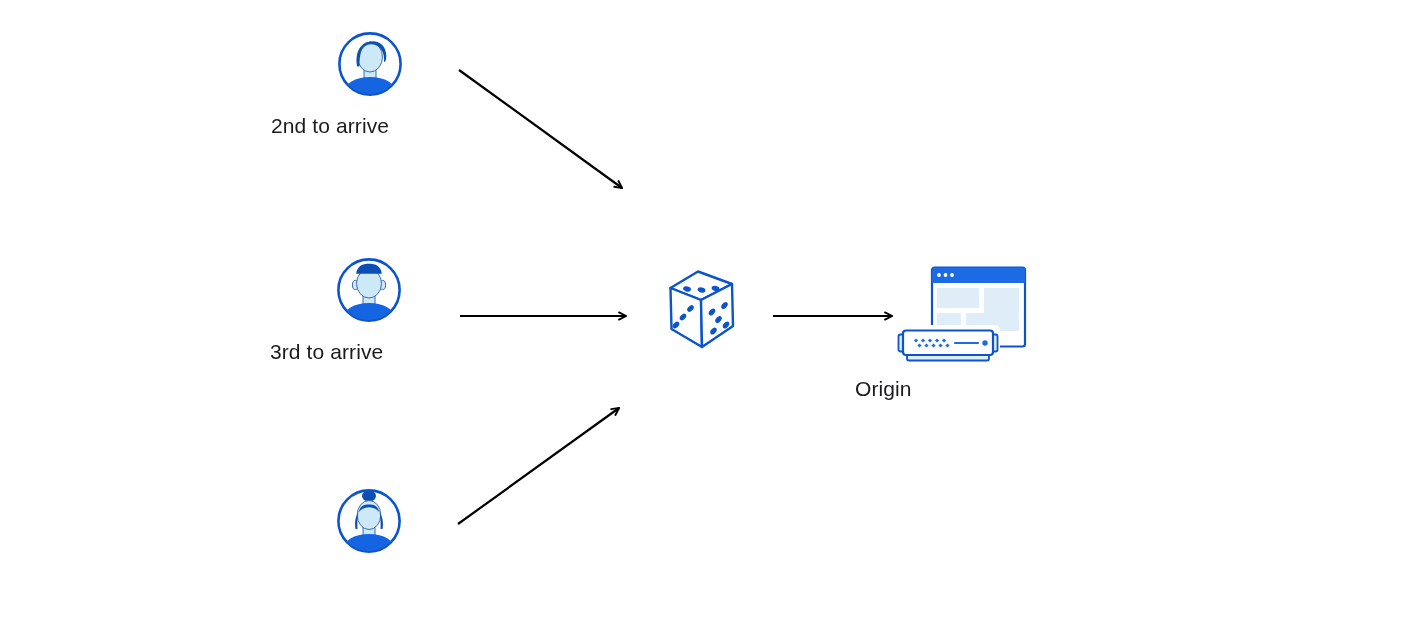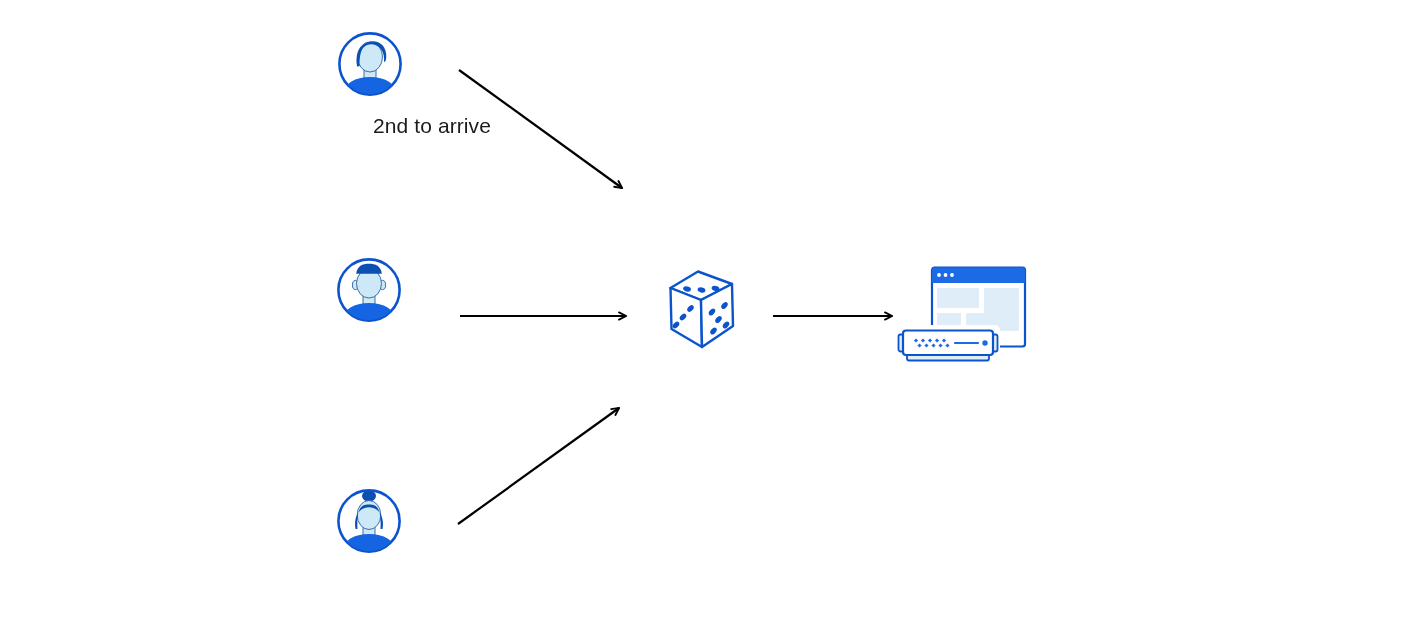--- a/index.html
+++ b/index.html
@@ -3,21 +3,21 @@
 <meta charset="utf-8">
 <style>
   html,body{margin:0;padding:0;background:#ffffff;}
   .canvas{
     position:relative;width:1405px;height:633px;background:#fff;overflow:hidden;
     font-family:"Liberation Sans","DejaVu Sans",sans-serif;
   }
   .arrow-layer{position:absolute;left:0;top:0;width:1405px;height:633px;}
   .node{position:absolute;}
   .node-label{
-    position:absolute;width:220px;text-align:right;
+    position:absolute;width:220px;text-align:left;
     font-size:21px;line-height:24px;color:var(--text,#1b1b1d);
     letter-spacing:.1px;
   }
 </style>
 </head>
 <body>
 
 <div class="canvas">
 
   <svg class="arrow-layer" width="1405" height="633" viewBox="0 0 1405 633">
@@ -61,20 +61,21 @@
       <g clip-path="url(#clipB)">
         <path d="M27,32 h12 v16 h-12 z" fill="var(--face-blue)" stroke="var(--face-outline)" stroke-width="0.9"></path>
         <path d="M4,66 Q8,46.5 33,46 Q58,46.5 62,66 Z" fill="var(--shirt-blue)"></path>
         <ellipse cx="19.4" cy="28" rx="3" ry="4.6" fill="var(--face-blue)" stroke="var(--face-outline)" stroke-width="0.9"></ellipse>
         <ellipse cx="46.6" cy="28" rx="3" ry="4.6" fill="var(--face-blue)" stroke="var(--face-outline)" stroke-width="0.9"></ellipse>
         <ellipse cx="33" cy="26.5" rx="12.5" ry="14.5" fill="var(--face-blue)" stroke="var(--face-outline)" stroke-width="0.9"></ellipse>
         <path d="M20.2,16.8 C21,9 26.5,6.8 33,6.8 C39.5,6.8 45,9 45.8,16.8 Z" fill="var(--hair-blue)"></path>
       </g>
     </svg>
   </div>
+  <div class="node-label" style="left:270px;top:340px;">3rd to arrive</div>
 
   <div class="node" style="left:336px;top:488px;">
     <svg width="66" height="66" viewBox="0 0 66 66">
       <defs>
           <clipPath id="clipC">
             <circle cx="33" cy="33" r="30"></circle>
           </clipPath>
         </defs>
       <circle cx="33" cy="33" r="30.6" fill="#ffffff" stroke="var(--stroke-blue)" stroke-width="2.6"></circle>
       <g clip-path="url(#clipC)">
@@ -141,14 +142,15 @@
         <path d="M23.5,79.4 l2.1,2.1 -2.1,2.1 -2.1,-2.1 Z"></path>
         <path d="M30.5,79.4 l2.1,2.1 -2.1,2.1 -2.1,-2.1 Z"></path>
         <path d="M37.5,79.4 l2.1,2.1 -2.1,2.1 -2.1,-2.1 Z"></path>
         <path d="M44.5,79.4 l2.1,2.1 -2.1,2.1 -2.1,-2.1 Z"></path>
         <path d="M51.5,79.4 l2.1,2.1 -2.1,2.1 -2.1,-2.1 Z"></path>
       </g>
       <line x1="59" y1="79" x2="82" y2="79" stroke="var(--bright-blue)" stroke-width="2.2" stroke-linecap="round"></line>
       <circle cx="89" cy="79" r="2.7" fill="var(--bright-blue)"></circle>
     </svg>
   </div>
+  <div class="node-label" style="left:855px;top:377px;">Origin</div>
 
 </div>
 
 </body></html>

